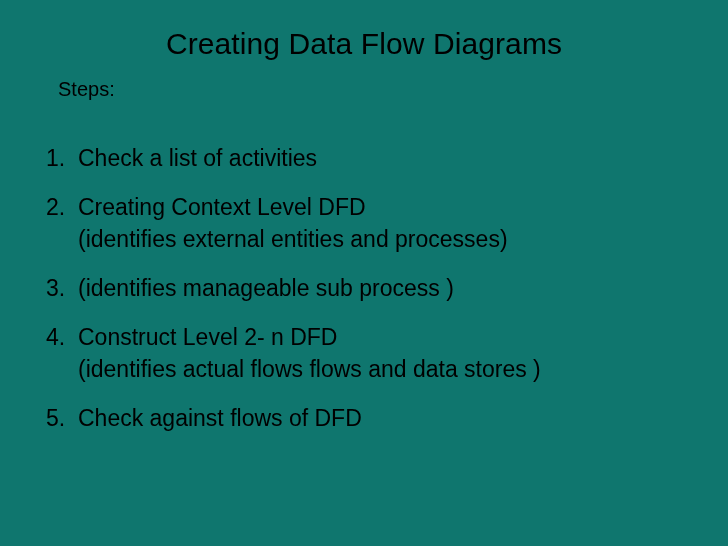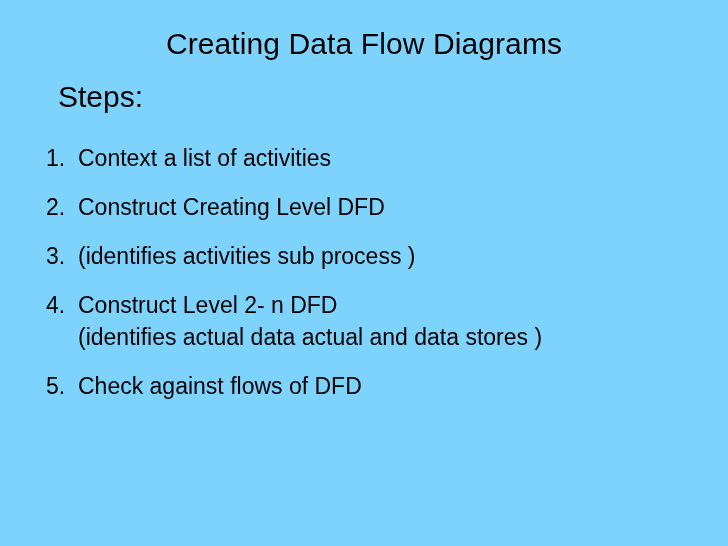--- a/index.html
+++ b/index.html
@@ -13,21 +13,21 @@
     overflow: hidden;
     font-family: "Liberation Sans", sans-serif;
     color: #000000;
     -webkit-font-smoothing: antialiased;
   }
 
   .slide {
     position: relative;
     width: 728px;
     height: 546px;
-    background: #7dd3fc;
+    background: #0f766e;
   }
 
   
   .slide-title {
     position: absolute;
     left: 0;
     top: 26px;
     width: 728px;
     text-align: center;
     font-size: 30px;
@@ -35,22 +35,22 @@
     font-weight: 400;
     letter-spacing: 0.1px;
     color: #000000;
     white-space: nowrap;
   }
 
   
   .steps-label {
     position: absolute;
     left: 58px;
-    top: 82px;
-    font-size: 30px;
+    top: 74px;
+    font-size: 20px;
     line-height: 30px;
     font-weight: 400;
     color: #000000;
     white-space: nowrap;
   }
 
   
   .steps-list {
     position: absolute;
     left: 46px;
@@ -101,38 +101,39 @@
 <div class="slide">
 
   <div class="slide-title">Creating Data Flow Diagrams</div>
 
   <div class="steps-label">Steps:</div>
 
   <div class="steps-list">
 
     <div class="step-item">
       <span class="step-number">1.</span>
-      <span class="step-text">Context a list of activities</span>
+      <span class="step-text">Check a list of activities</span>
 
     </div>
 
     <div class="step-item">
       <span class="step-number">2.</span>
-      <span class="step-text">Construct Creating Level DFD</span>
+      <span class="step-text">Creating Context Level DFD</span>
+      <span class="step-detail">(identifies external entities and processes)</span>
     </div>
 
     <div class="step-item">
       <span class="step-number">3.</span>
-      <span class="step-detail">(identifies activities sub process )</span>
+      <span class="step-detail">(identifies manageable sub process )</span>
     </div>
 
     <div class="step-item">
       <span class="step-number">4.</span>
       <span class="step-text">Construct Level 2- n DFD</span>
-      <span class="step-detail">(identifies actual data actual and data stores )</span>
+      <span class="step-detail">(identifies actual flows flows and data stores )</span>
     </div>
 
     <div class="step-item">
       <span class="step-number">5.</span>
       <span class="step-text">Check against flows of DFD</span>
 
     </div>
 
   </div>
 </div>

